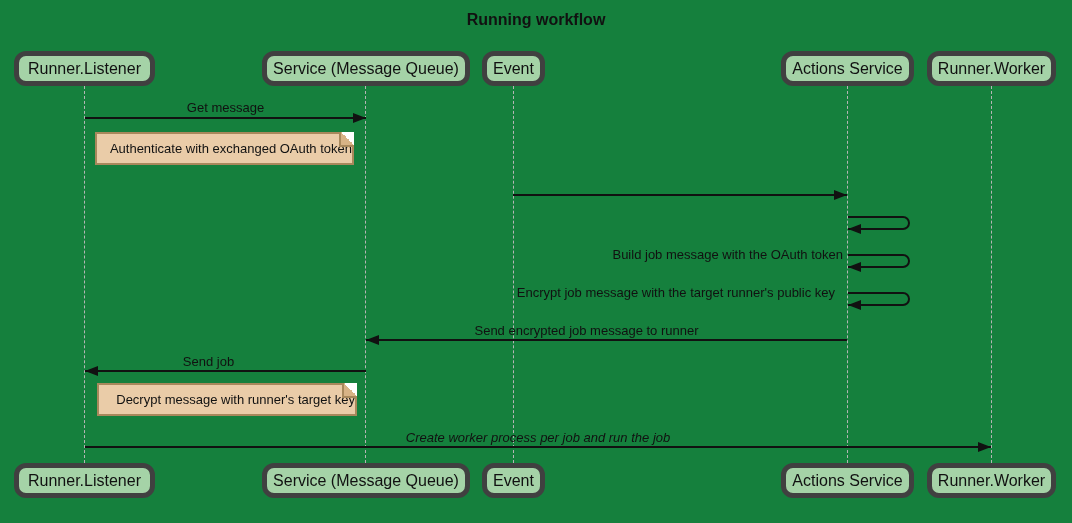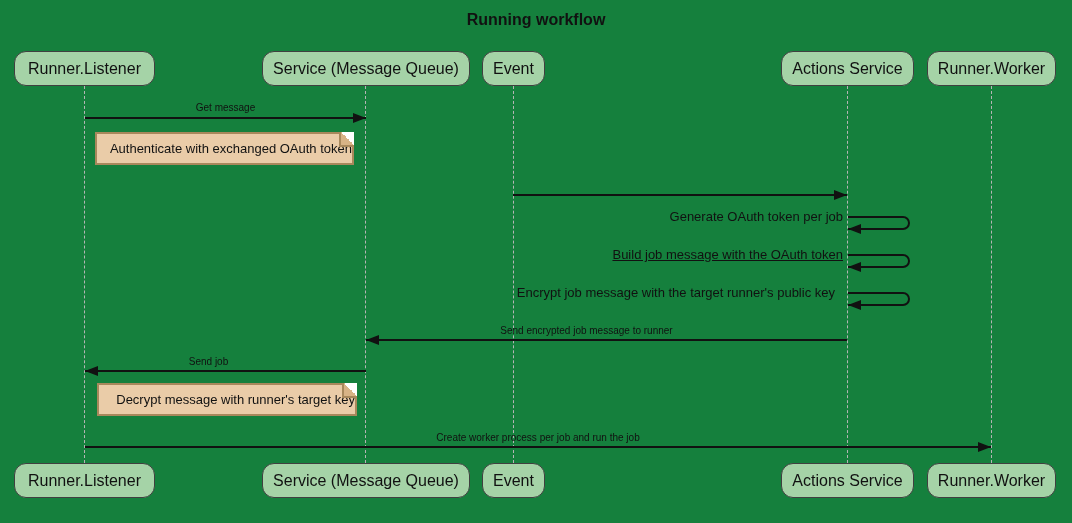--- a/index.html
+++ b/index.html
@@ -15,21 +15,21 @@
     position:absolute;left:0;top:11px;width:1072px;
     text-align:center;font-size:16px;font-weight:bold;color:#111;
   }
   .lifeline{
     position:absolute;width:0;top:86px;height:377px;
     border-left:1px dashed #b5b5b5;
   }
   .participant{
     position:absolute;height:35px;
     background:#a5d3a7;
-    border:1px solid #404040;
+    border:5px solid #404040;
     border-radius:12px;
     box-sizing:border-box;
     display:flex;align-items:center;justify-content:center;
     font-size:16px;color:#111;
     white-space:nowrap;
   }
   .arrow-line{position:absolute;height:2px;background:#111;}
   .arrow-head-right{
     position:absolute;width:0;height:0;
     border-top:5px solid transparent;
@@ -37,21 +37,21 @@
     border-left:13px solid #111;
   }
   .arrow-head-left{
     position:absolute;width:0;height:0;
     border-top:5px solid transparent;
     border-bottom:5px solid transparent;
     border-right:13px solid #111;
   }
   .msg-label{
     position:absolute;height:16px;line-height:16px;
-    font-size:10px;color:#111;text-align:center;white-space:nowrap;
+    font-size:13px;color:#111;text-align:center;white-space:nowrap;
   }
   .msg-label-right{
     position:absolute;height:16px;line-height:16px;
     font-size:13px;color:#111;text-align:right;white-space:nowrap;
   }
   .self-loop{
     position:absolute;width:62px;height:14px;
     border:2px solid #111;border-left:none;
     border-radius:0 12px 12px 0;
     box-sizing:border-box;
@@ -96,46 +96,45 @@
   <div class="arrow-head-right" style="left:353px;top:113px;"></div>
 
   <div class="note" style="left:95px;top:132px;width:259px;height:33px;">
     <span>Authenticate with exchanged OAuth token</span>
     <div class="note-fold"></div>
   </div>
 
   <div class="arrow-line" style="left:513px;top:194px;width:334px;"></div>
   <div class="arrow-head-right" style="left:834px;top:190px;"></div>
 
-  <div class="msg-label-right" style="left:300px;top:209px;width:543px;">Generate OAuth token per job</div>
   <div class="self-loop" style="left:848px;top:216px;"></div>
   <div class="arrow-head-left" style="left:848px;top:224px;"></div>
 
-  <div class="msg-label-right" style="left:300px;top:247px;width:543px;text-decoration:underline;">Build job message with the OAuth token</div>
+  <div class="msg-label-right" style="left:300px;top:247px;width:543px;">Build job message with the OAuth token</div>
   <div class="self-loop" style="left:848px;top:254px;"></div>
   <div class="arrow-head-left" style="left:848px;top:262px;"></div>
 
   <div class="msg-label-right" style="left:292px;top:285px;width:543px;text-align:right;">Encrypt job message with the target runner's public key</div>
   <div class="self-loop" style="left:848px;top:292px;"></div>
   <div class="arrow-head-left" style="left:848px;top:300px;"></div>
 
   <div class="msg-label" style="left:346px;top:323px;width:481px;">Send encrypted job message to runner</div>
   <div class="arrow-line" style="left:366px;top:339px;width:481px;"></div>
   <div class="arrow-head-left" style="left:366px;top:335px;"></div>
 
   <div class="msg-label" style="left:68px;top:354px;width:281px;">Send job</div>
   <div class="arrow-line" style="left:85px;top:370px;width:281px;"></div>
   <div class="arrow-head-left" style="left:85px;top:366px;"></div>
 
   <div class="note" style="left:97px;top:383px;width:260px;height:33px;">
     <span>Decrypt message with runner's target key</span>
     <div class="note-fold"></div>
   </div>
 
-  <div class="msg-label" style="left:85px;top:430px;width:906px;">Create worker process per job and run the job</div>
+  <div class="msg-label" style="left:85px;top:430px;width:906px;font-style:italic;">Create worker process per job and run the job</div>
   <div class="arrow-line" style="left:85px;top:446px;width:906px;"></div>
   <div class="arrow-head-right" style="left:978px;top:442px;"></div>
 
   <div class="participant" style="left:14px;top:463px;width:141px;">Runner.Listener</div>
   <div class="participant" style="left:262px;top:463px;width:208px;">Service (Message Queue)</div>
   <div class="participant" style="left:482px;top:463px;width:63px;">Event</div>
   <div class="participant" style="left:781px;top:463px;width:133px;">Actions Service</div>
   <div class="participant" style="left:927px;top:463px;width:129px;">Runner.Worker</div>
 
 </div>

